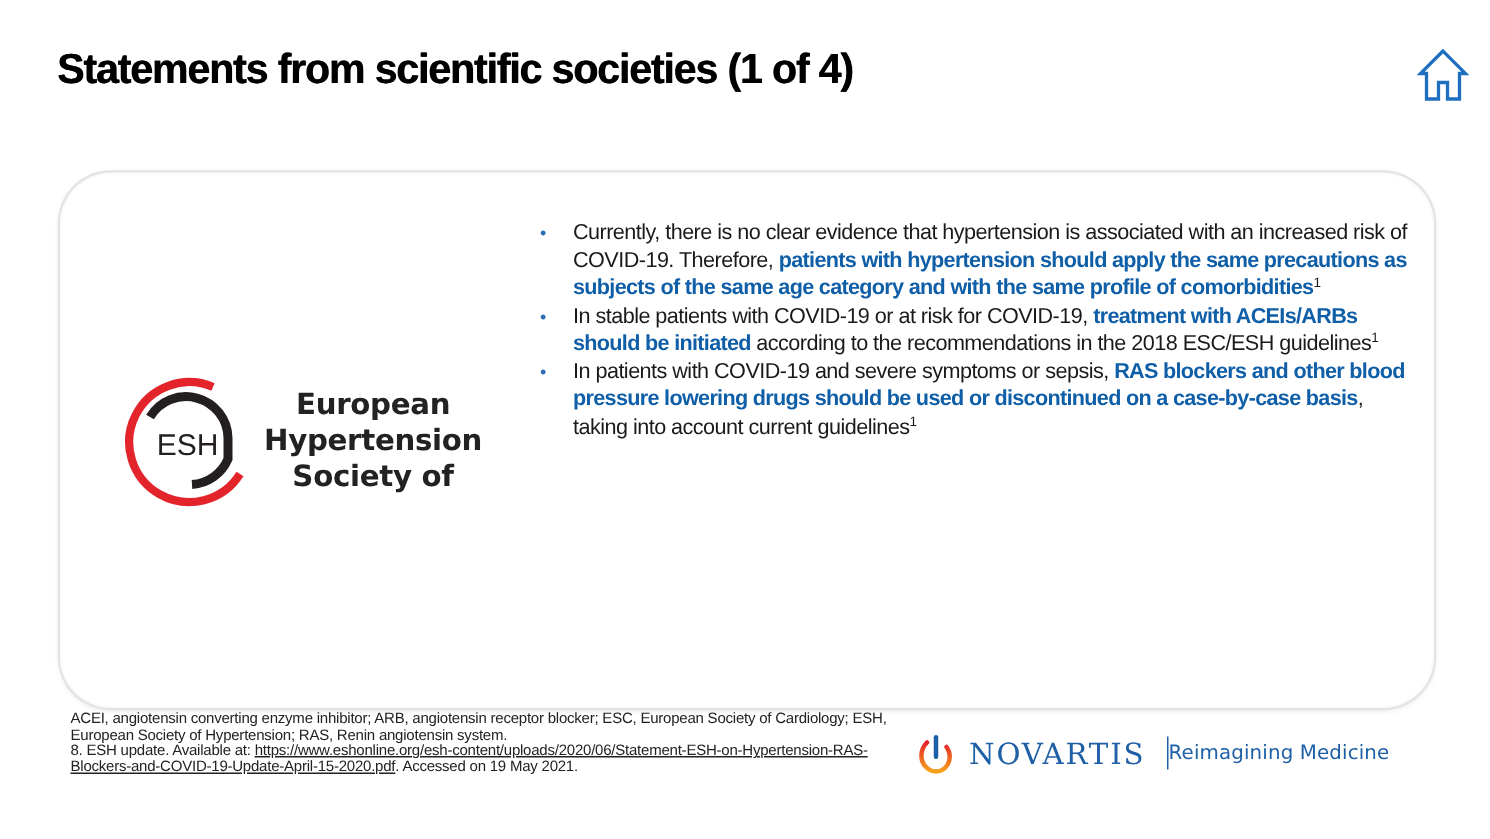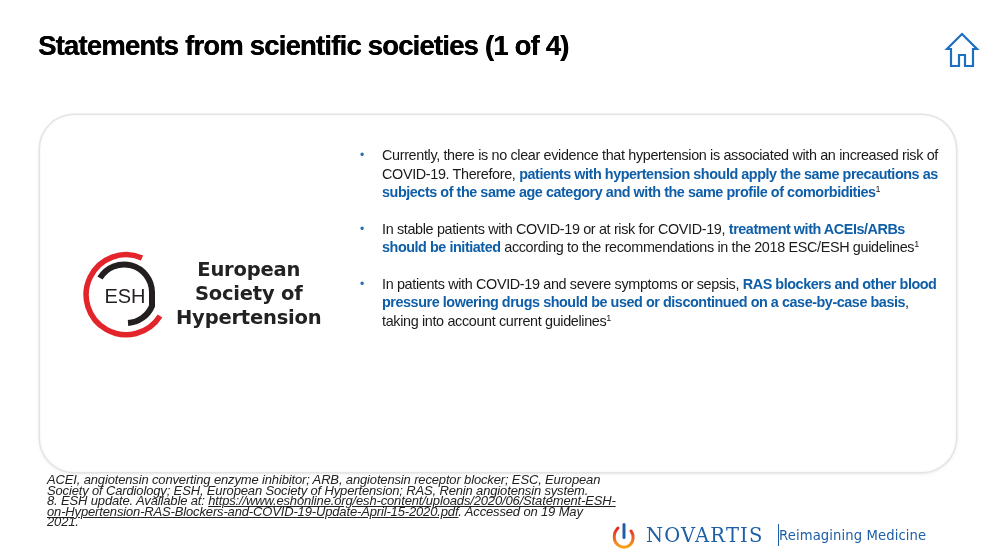--- a/index.html
+++ b/index.html
@@ -44,32 +44,32 @@
     }
     .bullet {
       position: relative; padding-left: 22px;
       font-size: 14.4px; line-height: 18.5px; color: #1a1a1a;
       letter-spacing: -0.35px;
     }
     .bullet::before {
       content: "\2022"; position: absolute; left: 0; top: 0;
       color: #2a6db5; font-size: 12px;
     }
-    .bullet + .bullet { margin-top: 18px; }
+    .bullet + .bullet { }
     .hl { color: #0f5ea8; font-weight: bold; letter-spacing: -0.45px; }
     sup { font-size: 9px; vertical-align: 5px; line-height: 0; }
 
     .footnotes {
       position: absolute; left: 47px; top: 475px; width: 570px;
-      font-size: 13px; line-height: 10.6px; color: #222; letter-spacing: -0.15px; font-style: italic;
+      font-size: 10px; line-height: 10.6px; color: #222; letter-spacing: -0.15px;
     }
     .footnotes a { color: #222; text-decoration: underline; }
 
     .novartis {
-      position: absolute; left: 612px; top: 518px; height: 34px; width: 340px;
+      position: absolute; left: 612px; top: 485px; height: 34px; width: 340px;
       display: flex; align-items: center;
     }
     .nv-mark { width: 24px; height: 28px; }
     .nv-word {
       margin-left: 10px; font-family: "DejaVu Serif", serif;
       font-size: 19.5px; letter-spacing: 1.2px; color: #1e5fa6;
     }
     .nv-sep { margin-left: 14px; width: 1.5px; height: 22px; background: #1e5fa6; }
     .nv-tag {
       margin-left: 0; font-family: "DejaVu Sans", sans-serif;
@@ -92,22 +92,22 @@
 <div class="esh-logo">
   <svg class="esh-mark" viewBox="0 0 90 90">
 
     <path d="M62 8 A40 40 0 1 0 80 66" fill="none" stroke="#e3242b" stroke-width="5.5"></path>
 
     <path d="M20 28 A28 28 0 0 1 72 42 L72 56 A28 28 0 0 1 48 73" fill="none" stroke="#231f20" stroke-width="6"></path>
     <text x="45" y="53" text-anchor="middle" font-family="Liberation Sans, sans-serif" font-size="20" fill="#231f20">ESH</text>
   </svg>
   <div class="esh-name">
     <span>European</span>
+    <span>Hypertension</span>
     <span>Society of</span>
-    <span>Hypertension</span>
   </div>
 </div>
 
 <ul class="bullets">
   <li class="bullet">
     <span>Currently, there is no clear evidence that hypertension is associated with an increased risk of COVID-19. Therefore, </span><span class="hl">patients with hypertension should apply the same precautions as subjects of the same age category and with the same profile of comorbidities</span><sup>1</sup>
   </li>
   <li class="bullet">
     <span>In stable patients with COVID-19 or at risk for COVID-19, </span><span class="hl">treatment with ACEIs/ARBs should be initiated</span><span> according to the recommendations in the 2018 ESC/ESH guidelines</span><sup>1</sup>
   </li>

